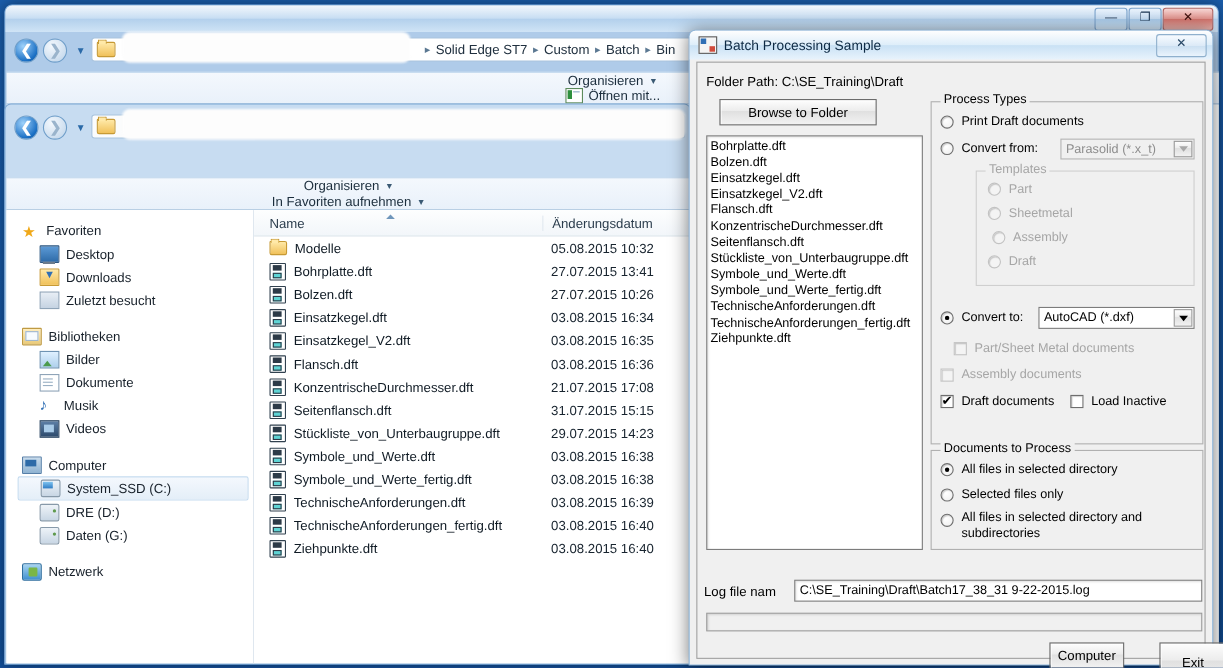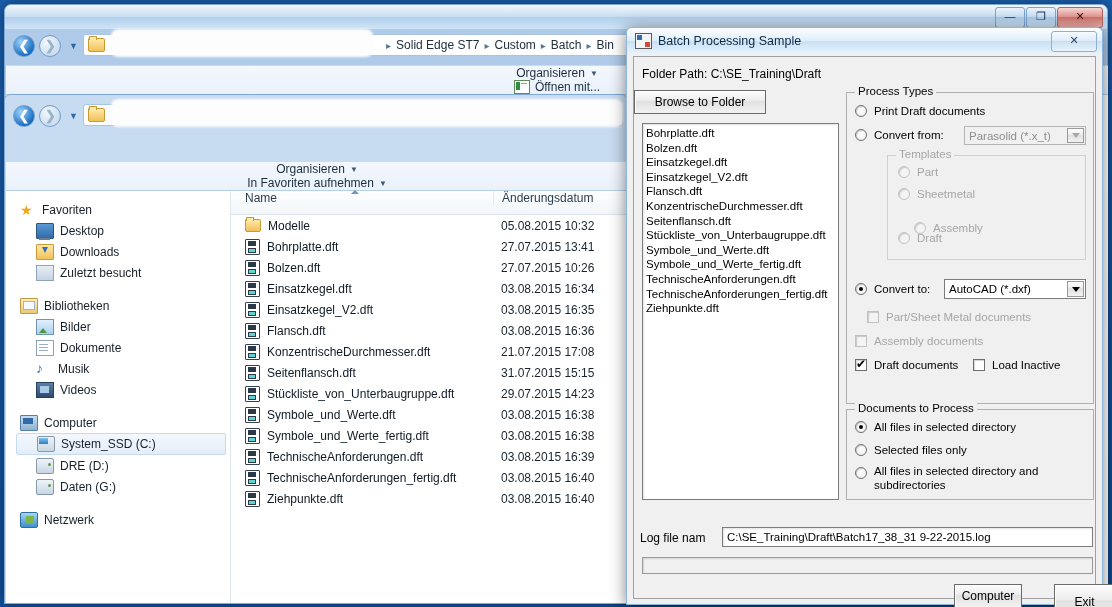--- a/index.html
+++ b/index.html
@@ -171,21 +171,21 @@
   .ico-drive { background:linear-gradient(180deg,#eef3f8,#c8d6e4); border:1px solid #8799a9; border-radius:2px; }
   .ico-drive::after{content:"";position:absolute;right:2px;top:4px;width:3px;height:3px;background:#5f9a4d;border-radius:50%;}
   .ico-sysdrive { background:linear-gradient(180deg,#eef3f8,#c8d6e4); border:1px solid #8799a9; border-radius:2px; }
   .ico-sysdrive::after{content:"";position:absolute;left:1px;top:1px;width:9px;height:6px;background:linear-gradient(180deg,#7fc4f0,#2f7cc4);}
   .ico-net { background:linear-gradient(180deg,#a8d5f2,#3f8fd0); border:1px solid #2f6e9e; border-radius:2px; }
   .ico-net::after{content:"";position:absolute;left:5px;top:3px;width:8px;height:8px;background:#7ab648;border-radius:1px;}
 
   
   .filelist { position:absolute; top:0; right:0; bottom:0; left:225px; background:#fff; }
   .fl-head {
-    height:23px; display:flex; align-items:flex-start;
+    height:23px; display:flex; align-items:center;
     background:linear-gradient(180deg,#fdfefe,#f2f6fa);
     border-bottom:1px solid #dbe4ec;
     font-size:12px; color:#2b3d4d;
   }
   .fl-col-name { width:262px; padding-left:14px; position:relative; box-sizing:border-box; }
   .fl-col-date { padding-left:8px; border-left:1px solid #e2e9f0; box-sizing:border-box; flex:1; }
   .sort-caret {
     position:absolute; left:120px; top:-1px; width:0;height:0;
     border-left:4px solid transparent;border-right:4px solid transparent;border-bottom:4px solid #6f96bb;
   }
@@ -609,21 +609,21 @@
     <div id="dlg-titlebar">
       <span class="dlg-ico"></span>
       <span class="dlg-title">Batch Processing Sample</span>
       <div class="dlg-close">✕</div>
     </div>
 
     <div class="dlg-body">
 
       <div class="fs-label" style="position:absolute;left:8px;top:10px;">Folder Path: C:\SE_Training\Draft</div>
 
-      <div class="wbtn" style="position:absolute;left:0;top:33px;width:132px;height:24px;">Browse to Folder</div>
+      <div class="wbtn" style="position:absolute;left:20px;top:33px;width:143px;height:24px;">Browse to Folder</div>
 
       <div class="listbox" style="position:absolute;left:8px;top:66px;width:197px;height:377px;">
         <div class="lb-item">Bohrplatte.dft</div>
         <div class="lb-item">Bolzen.dft</div>
         <div class="lb-item">Einsatzkegel.dft</div>
         <div class="lb-item">Einsatzkegel_V2.dft</div>
         <div class="lb-item">Flansch.dft</div>
         <div class="lb-item">KonzentrischeDurchmesser.dft</div>
         <div class="lb-item">Seitenflansch.dft</div>
         <div class="lb-item">Stückliste_von_Unterbaugruppe.dft</div>
@@ -656,21 +656,21 @@
         <div class="group" style="left:40px;top:62px;width:199px;height:105px;border-color:#cfcfcf;">
           <span class="group-title dim">Templates</span>
           <div class="opt-row dim" style="position:absolute;left:10px;top:10px;">
             <span class="radio dim"></span>
             <span>Part</span>
           </div>
           <div class="opt-row dim" style="position:absolute;left:10px;top:32px;">
             <span class="radio dim"></span>
             <span>Sheetmetal</span>
           </div>
-          <div class="opt-row dim" style="position:absolute;left:26px;top:54px;margin-top:12px;">
+          <div class="opt-row dim" style="position:absolute;left:14px;top:54px;">
             <span class="radio dim"></span>
             <span>Assembly</span>
           </div>
           <div class="opt-row dim" style="position:absolute;left:10px;top:76px;">
             <span class="radio dim"></span>
             <span>Draft</span>
           </div>
         </div>
 
         <div class="opt-row" style="position:absolute;left:8px;top:190px;">

